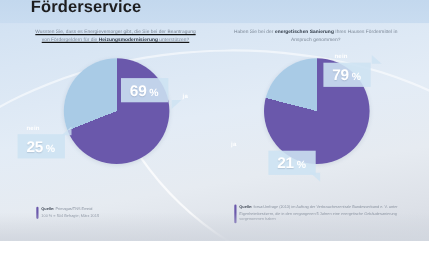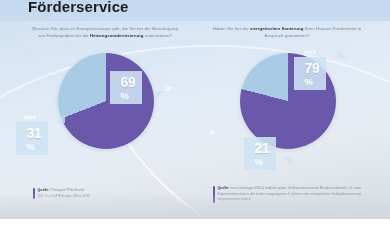--- a/index.html
+++ b/index.html
@@ -38,21 +38,21 @@
     position:absolute;left:0;top:0;width:390px;height:21px;
     background:linear-gradient(180deg,#c3d8ee 0%,#c9dcf0 100%);
   }
   #title{
     position:absolute;left:28px;top:-2px;
     font-size:15px;font-weight:bold;color:#1d1d1f;letter-spacing:.1px;
     white-space:nowrap;
   }
   
   .col{position:absolute;top:26px;width:166px;}
-  .col.left{left:22px;}
+  .col.left{left:22px;text-decoration:underline;}
   .col.right{left:204px;}
   .question{
     font-size:4.4px;line-height:1.58;color:#7b8796;text-align:center;
     padding:0 8px;letter-spacing:.05px;
   }
   .question b{color:#2d3744;font-weight:bold;}
   
   .pie-wrap{position:relative;width:166px;height:122px;margin-top:5px;}
   .pie{
     position:absolute;width:96px;height:96px;border-radius:50%;
@@ -65,21 +65,21 @@
   .pie.rightpie{
     background:conic-gradient(from 0deg,#6a58ab 0deg 284.4deg,#a9cbe6 284.4deg 360deg);
     box-shadow:0 1px 4px rgba(90,110,140,.18);
   }
   
   .callout{position:absolute;display:flex;align-items:center;}
   .cbox{
     position:relative;
     background:rgba(205,226,243,.88);
     padding:3px 9px 3px 8px;
-    display:flex;align-items:baseline;flex-direction:column;
+    display:flex;align-items:baseline;
   }
   .cbox .num{
     font-size:14px;font-weight:bold;color:#ffffff;letter-spacing:-.2px;
     text-shadow:0 1px 1px rgba(90,110,140,.25);
   }
   .cbox .pct{font-size:9.5px;font-weight:bold;color:#ffffff;margin-left:2.5px;}
   .ctag{
     position:absolute;font-size:5.5px;font-weight:bold;color:#ffffff;
     letter-spacing:.2px;
   }
@@ -154,21 +154,21 @@
         <div class="cbox">
           <span class="num">69</span>
           <span class="pct">%</span>
           <span class="tri"></span>
         </div>
       </div>
       <div class="ctag tag-ja-left">ja</div>
 
       <div class="callout co-31">
         <div class="cbox">
-          <span class="num">31</span>
+          <span class="num">25</span>
           <span class="pct">%</span>
           <span class="tri"></span>
         </div>
       </div>
       <div class="ctag tag-nein-left">nein</div>
     </div>
   </div>
 
   <div class="col right">
     <div class="question">

